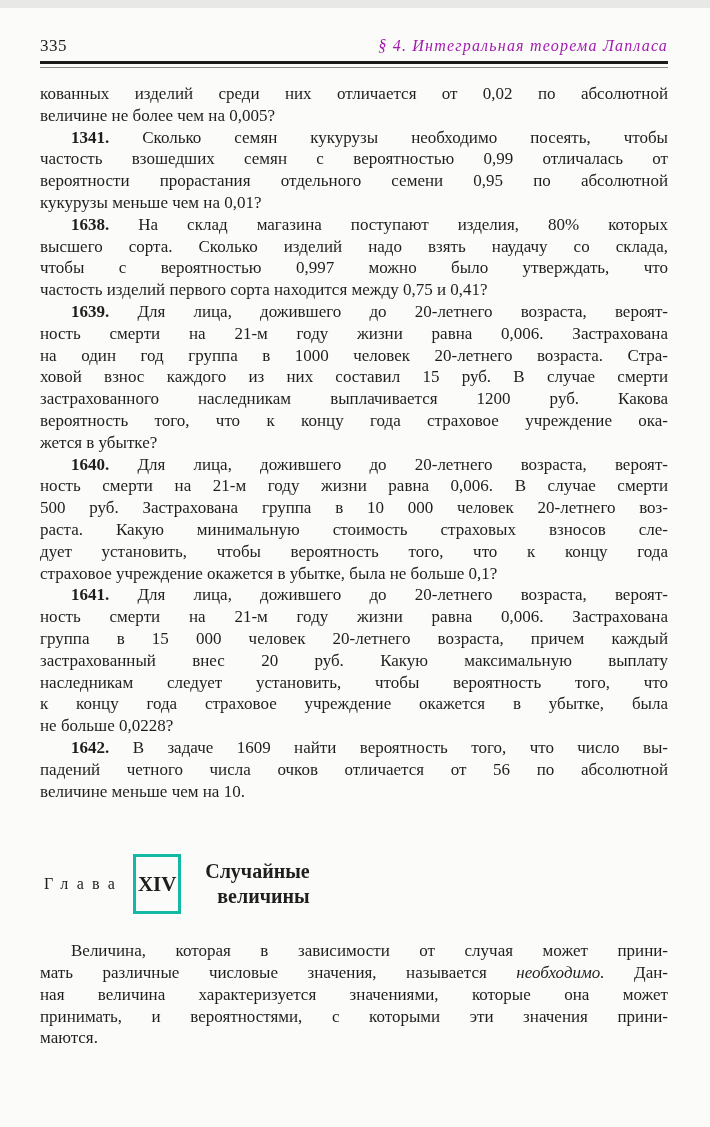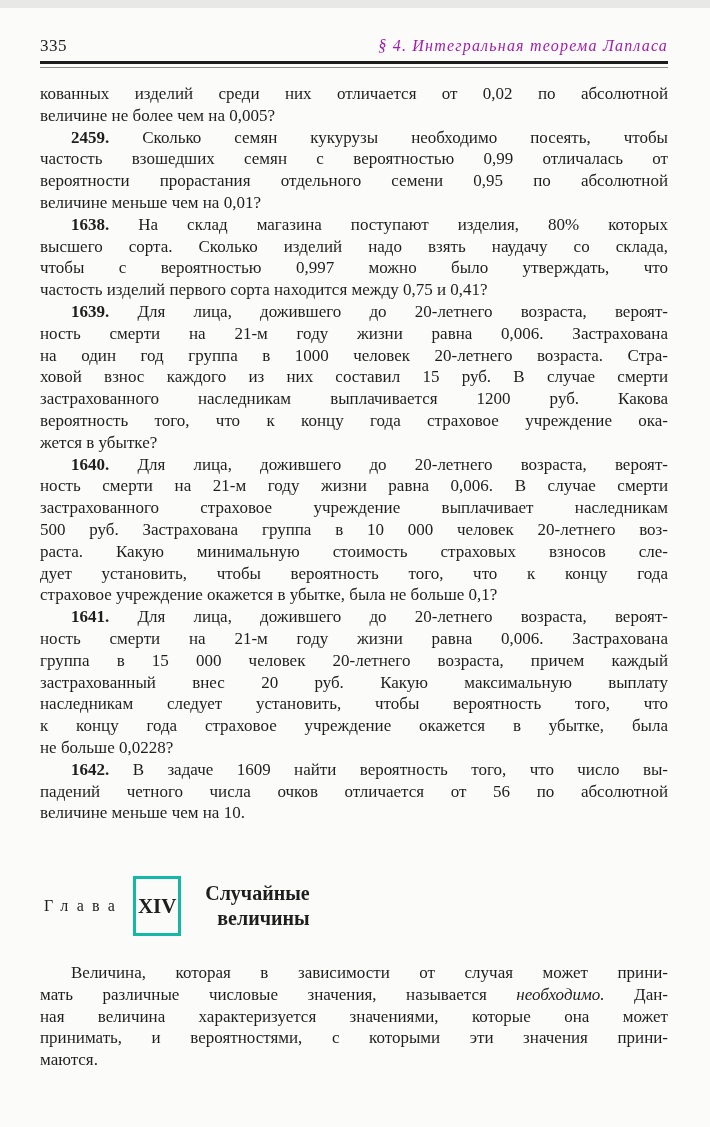--- a/index.html
+++ b/index.html
@@ -98,44 +98,43 @@
     <span class="running-head">§ 4. Интегральная теорема Лапласа</span>
   </div>
   <div class="rule"></div>
 
   <div class="problems" id="problems">
       <div class="para">
         <div class="line"><span>кованных изделий среди них отличается от 0,02 по абсолютной</span></div>
         <div class="line last"><span>величине не более чем на 0,005?</span></div>
       </div>
       <div class="para indent">
-        <div class="line"><span class="bold">2459. </span><span>Сколько семян кукурузы необходимо посеять, чтобы</span></div>
+        <div class="line"><span class="bold">1341. </span><span>Сколько семян кукурузы необходимо посеять, чтобы</span></div>
         <div class="line"><span>частость взошедших семян с вероятностью 0,99 отличалась от</span></div>
         <div class="line"><span>вероятности прорастания отдельного семени 0,95 по абсолютной</span></div>
-        <div class="line last"><span>величине меньше чем на 0,01?</span></div>
+        <div class="line last"><span>кукурузы меньше чем на 0,01?</span></div>
       </div>
       <div class="para indent">
         <div class="line"><span class="bold">1638. </span><span>На склад магазина поступают изделия, 80% которых</span></div>
         <div class="line"><span>высшего сорта. Сколько изделий надо взять наудачу со склада,</span></div>
         <div class="line"><span>чтобы с вероятностью 0,997 можно было утверждать, что</span></div>
         <div class="line last"><span>частость изделий первого сорта находится между 0,75 и 0,41?</span></div>
       </div>
       <div class="para indent">
         <div class="line"><span class="bold">1639. </span><span>Для лица, дожившего до 20-летнего возраста, вероят-</span></div>
         <div class="line"><span>ность смерти на 21-м году жизни равна 0,006. Застрахована</span></div>
         <div class="line"><span>на один год группа в 1000 человек 20-летнего возраста. Стра-</span></div>
         <div class="line"><span>ховой взнос каждого из них составил 15 руб. В случае смерти</span></div>
         <div class="line"><span>застрахованного наследникам выплачивается 1200 руб. Какова</span></div>
         <div class="line"><span>вероятность того, что к концу года страховое учреждение ока-</span></div>
         <div class="line last"><span>жется в убытке?</span></div>
       </div>
       <div class="para indent">
         <div class="line"><span class="bold">1640. </span><span>Для лица, дожившего до 20-летнего возраста, вероят-</span></div>
         <div class="line"><span>ность смерти на 21-м году жизни равна 0,006. В случае смерти</span></div>
-        <div class="line"><span>застрахованного страховое учреждение выплачивает наследникам</span></div>
         <div class="line"><span>500 руб. Застрахована группа в 10 000 человек 20-летнего воз-</span></div>
         <div class="line"><span>раста. Какую минимальную стоимость страховых взносов сле-</span></div>
         <div class="line"><span>дует установить, чтобы вероятность того, что к концу года</span></div>
         <div class="line last"><span>страховое учреждение окажется в убытке, была не больше 0,1?</span></div>
       </div>
       <div class="para indent">
         <div class="line"><span class="bold">1641. </span><span>Для лица, дожившего до 20-летнего возраста, вероят-</span></div>
         <div class="line"><span>ность смерти на 21-м году жизни равна 0,006. Застрахована</span></div>
         <div class="line"><span>группа в 15 000 человек 20-летнего возраста, причем каждый</span></div>
         <div class="line"><span>застрахованный внес 20 руб. Какую максимальную выплату</span></div>

